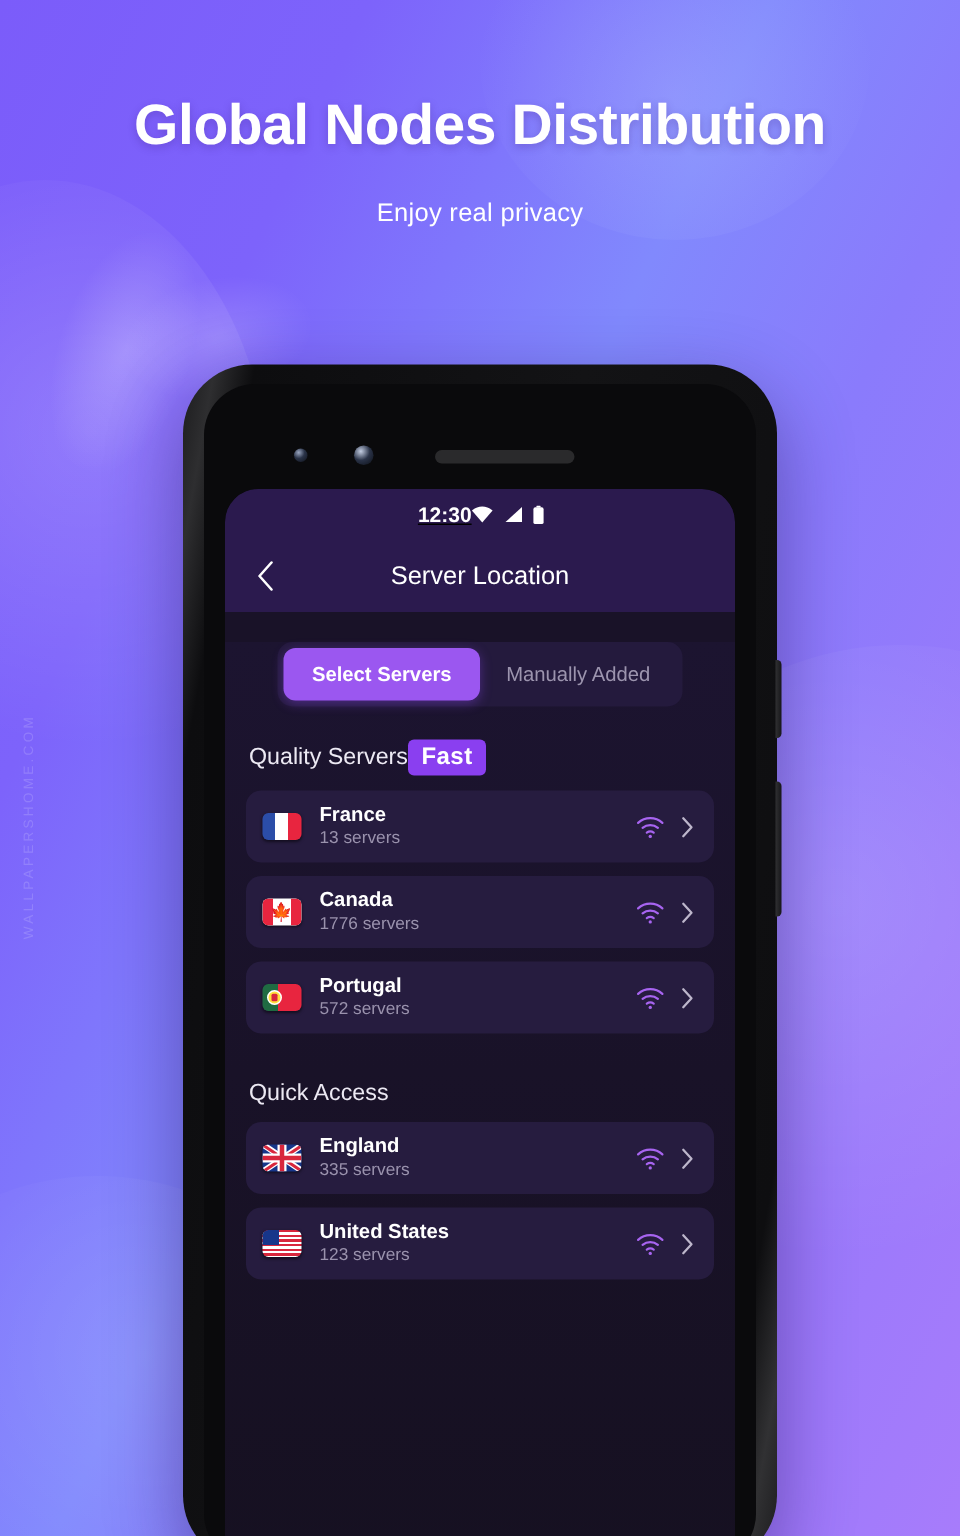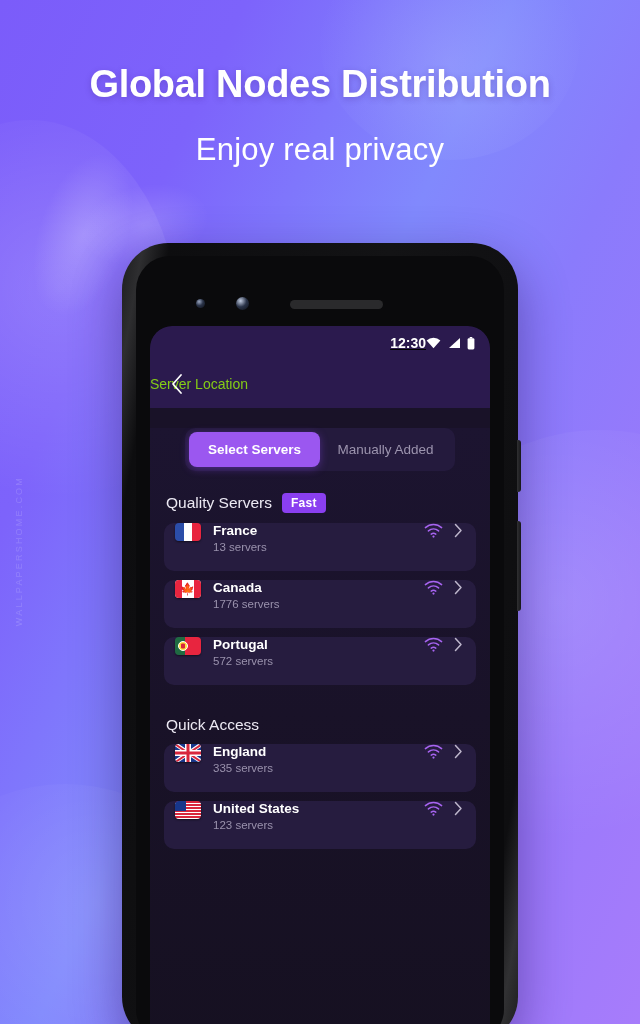--- a/index.html
+++ b/index.html
@@ -26,21 +26,21 @@
         background:radial-gradient(circle at 50% 60%, rgba(190,200,255,.25), rgba(255,255,255,0) 70%); }
 
   
   .headline {
     position:absolute; top:63px; left:0; width:100%; text-align:center;
     font-size:38px; font-weight:bold; color:#ffffff; letter-spacing:-.3px;
     text-shadow:0 2px 6px rgba(60,30,130,.28);
   }
   .subhead {
     position:absolute; top:132px; left:0; width:100%; text-align:center;
-    font-size:31px; color:#ffffff; font-weight:400; letter-spacing:.2px;
+    font-size:17px; color:#ffffff; font-weight:400; letter-spacing:.2px;
   }
 
   
   .watermark {
     position:absolute; left:14px; top:476px;
     font-size:9px; letter-spacing:2.2px; color:rgba(255,255,255,.16);
     writing-mode:vertical-rl; transform:rotate(180deg); user-select:none;
   }
 
   
@@ -63,55 +63,55 @@
               border-radius:5px; background:#2a2a2c; }
 
   .screen {
     position:absolute; left:14px; top:70px; right:14px; bottom:0;
     border-radius:22px 22px 0 0; background:#191228; overflow:hidden;
   }
 
   
   .statusbar {
     height:34px; background:#2b1a4e; display:flex; align-items:center;
-    justify-content:flex-end; padding:0 15px 0 17px;
+    justify-content:center; padding:0 15px 0 17px;
     border-radius:22px 22px 0 0;
     text-decoration:underline;
   }
   .clock { color:#fff; font-size:14px; font-weight:bold; }
   .status-icons { display:flex; align-items:center; gap:6px; }
 
   
   .appbar { height:48px; background:#2b1a4e; display:flex; align-items:center; position:relative; }
   .back-btn { position:absolute; left:14px; top:50%; transform:translateY(-50%);
               width:26px; height:26px; display:flex; align-items:center; justify-content:center; }
-  .appbar-title { width:100%; color:#84cc16; font-size:14px; font-weight:500; }
+  .appbar-title { width:100%; text-align:center; color:#ffffff; font-size:17px; font-weight:500; }
 
   
   .content { padding:0 0 0 0; background:#191228; height:100%; position:relative;
              background:linear-gradient(180deg,#1c1430 0%,#191228 40%,#15101f 100%); }
 
   .segment {
     margin:20px 35px 0 35px; background:#241a3d; border-radius:10px;
     display:flex; padding:4px; gap:0;
   }
   .seg-item { flex:1; text-align:center; padding:10px 0; font-size:13.5px;
               border-radius:8px; font-weight:500; }
   .seg-item.active { background:#9b57f0; color:#ffffff; font-weight:bold;
                      box-shadow:0 2px 8px rgba(140,70,240,.4); }
   .seg-item.inactive { color:#9c94ae; }
 
-  .section-head { display:flex; align-items:center; gap:10px; padding:22px 0 10px 16px; }
+  .section-head { display:flex; align-items:center; padding:22px 0 10px 16px; }
   .section-title { color:#ece9f3; font-size:15.5px; }
-  .badge { background:#8a3ff0; color:#fff; font-size:12px; font-weight:bold;
+  .badge { background:#8a3ff0; color:#fff; font-size:16px; font-weight:bold;
            padding:3px 9px; border-radius:4px; letter-spacing:.3px; }
 
   .row {
     margin:0 14px 9px 14px; background:#261c3f; border-radius:10px;
-    height:48px; display:flex; align-items:flex-start; padding:0 13px 0 11px;
+    height:48px; display:flex; align-items:center; padding:0 13px 0 11px;
   }
   .flag { width:26px; height:18px; border-radius:4px; overflow:hidden; flex:0 0 auto;
           box-shadow:0 1px 2px rgba(0,0,0,.5); position:relative; }
   .row-text { flex:1; margin-left:12px; display:flex; flex-direction:column; justify-content:center; }
   .row-name { color:#ffffff; font-size:13.5px; font-weight:bold; line-height:1.25; }
   .row-sub { color:#9a92ad; font-size:11.5px; line-height:1.3; }
   .row-icons { display:flex; align-items:center; gap:11px; }
 
   
   .side-btn { position:absolute; right:-3px; width:4px; border-radius:0 3px 3px 0;

